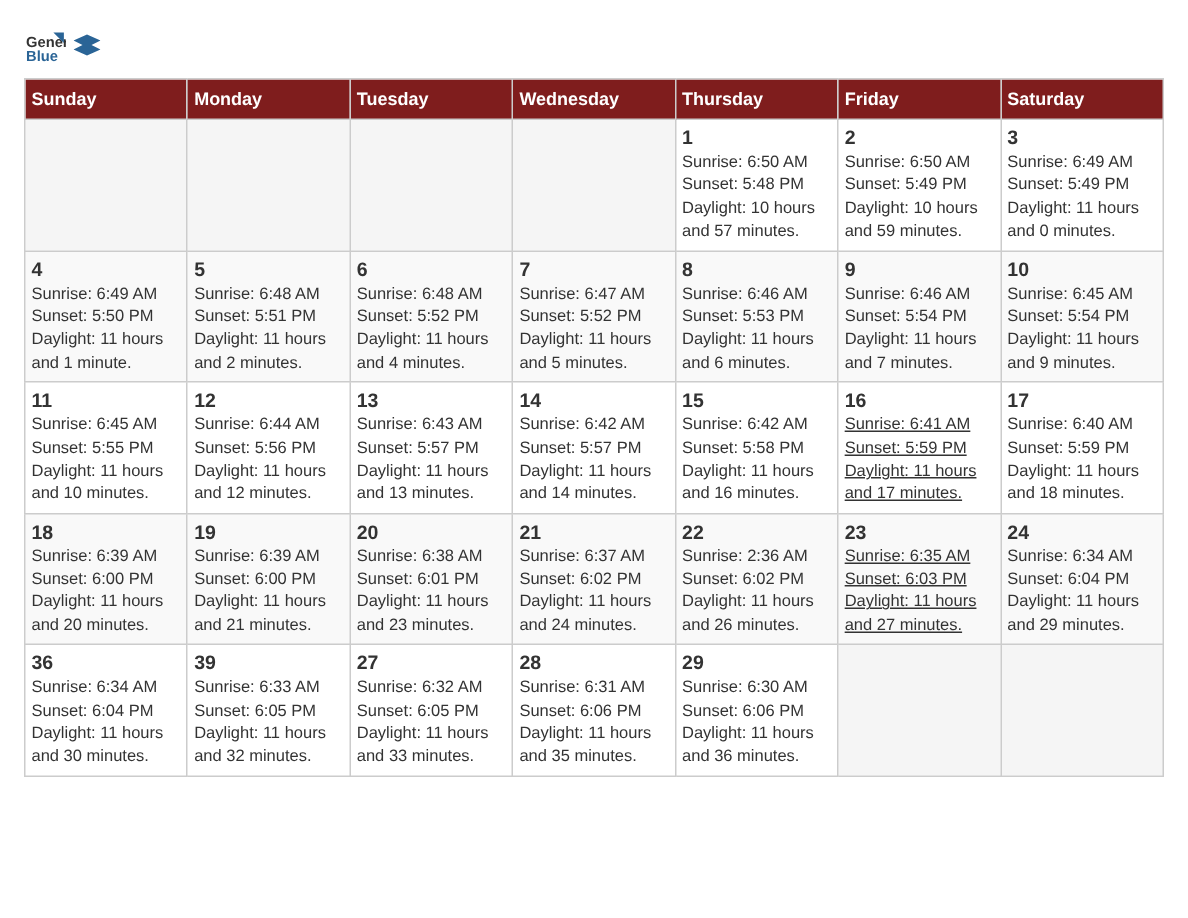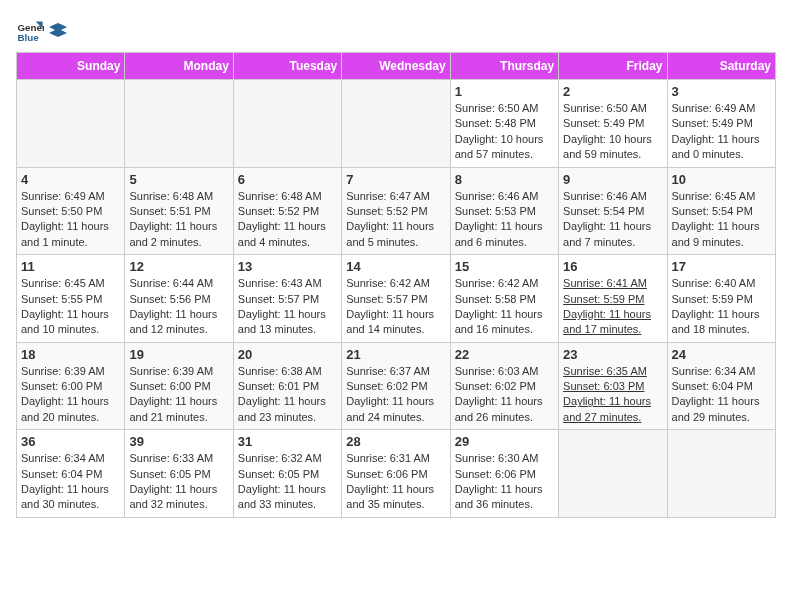--- a/index.html
+++ b/index.html
@@ -46,24 +46,24 @@
     .location {
       font-size: 16px;
       color: #555;
     }
     .calendar {
       width: 100%;
       border-collapse: collapse;
       font-size: 11px;
     }
     .calendar thead th {
-      background-color: #d946ef;
+      background-color: #7f1d1d;
       color: #fff;
       padding: 6px 4px;
-      text-align: right;
+      text-align: left;
       font-size: 12px;
       border: 1px solid #ccc;
       margin-top: 40px;
     }
     .calendar tbody td {
       border: 1px solid #ccc;
       vertical-align: top;
       padding: 4px;
       width: calc(100% / 7);
       min-height: 80px;
@@ -257,21 +257,21 @@
 Daylight: 11 hours and 23 minutes.</div>
         </td>
         <td>
           <div class="day-number">21</div>
           <div class="day-info" style="white-space: pre-line;">Sunrise: 6:37 AM
 Sunset: 6:02 PM
 Daylight: 11 hours and 24 minutes.</div>
         </td>
         <td>
           <div class="day-number">22</div>
-          <div class="day-info" style="white-space: pre-line;">Sunrise: 6:03 AM
+          <div class="day-info" style="white-space: pre-line;">Sunrise: 2:36 AM
 Sunset: 6:02 PM
 Daylight: 11 hours and 26 minutes.</div>
         </td>
         <td>
           <div class="day-number">23</div>
           <div class="day-info" style="white-space: pre-line; text-decoration: underline;">Sunrise: 6:35 AM
 Sunset: 6:03 PM
 Daylight: 11 hours and 27 minutes.</div>
         </td>
         <td>
@@ -288,21 +288,21 @@
 Sunset: 6:04 PM
 Daylight: 11 hours and 30 minutes.</div>
         </td>
         <td>
           <div class="day-number">39</div>
           <div class="day-info" style="white-space: pre-line;">Sunrise: 6:33 AM
 Sunset: 6:05 PM
 Daylight: 11 hours and 32 minutes.</div>
         </td>
         <td>
-          <div class="day-number">31</div>
+          <div class="day-number">27</div>
           <div class="day-info" style="white-space: pre-line;">Sunrise: 6:32 AM
 Sunset: 6:05 PM
 Daylight: 11 hours and 33 minutes.</div>
         </td>
         <td>
           <div class="day-number">28</div>
           <div class="day-info" style="white-space: pre-line;">Sunrise: 6:31 AM
 Sunset: 6:06 PM
 Daylight: 11 hours and 35 minutes.</div>
         </td>

